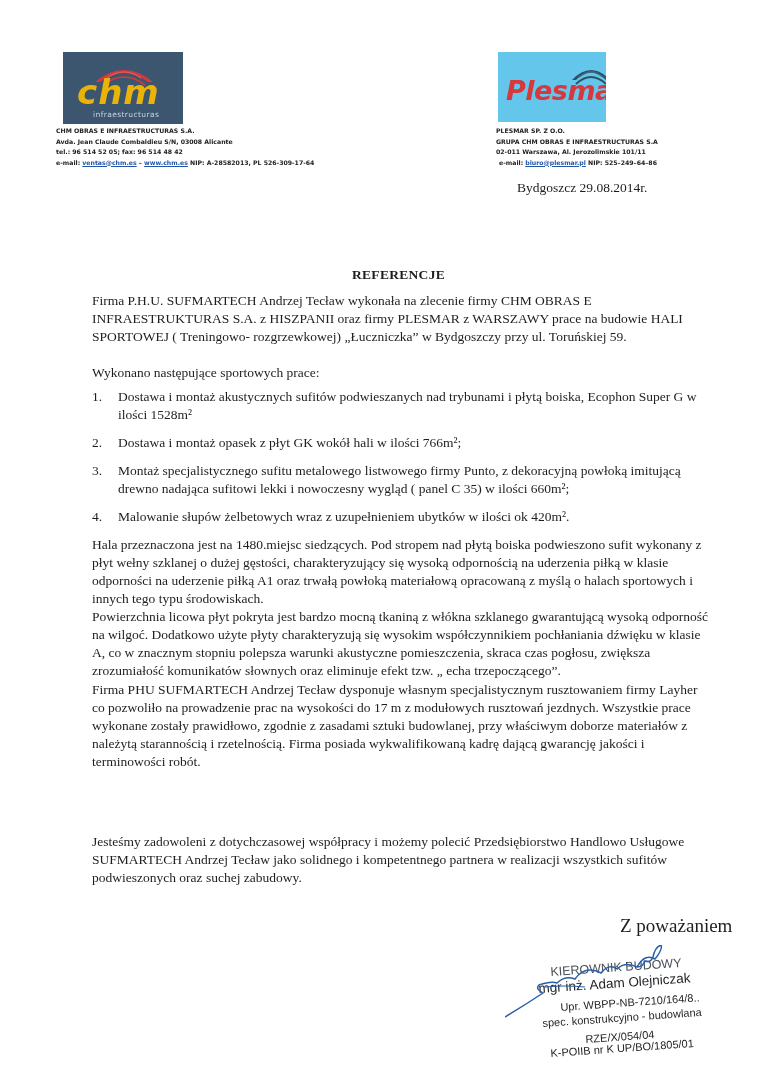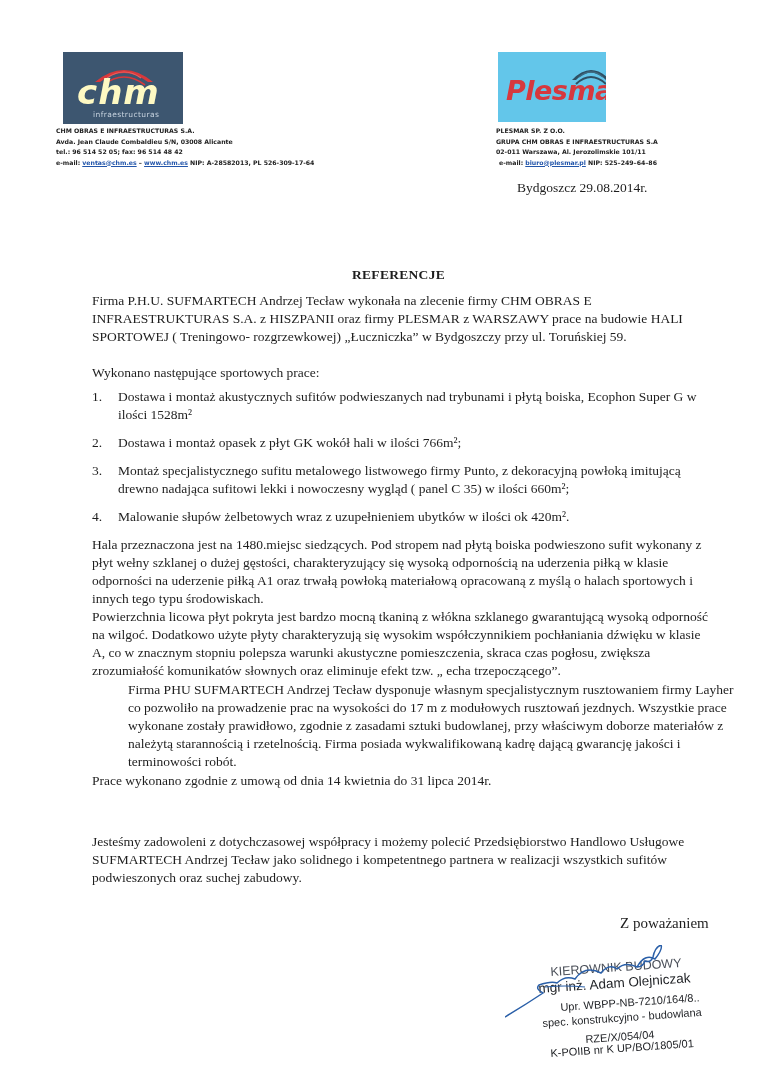--- a/index.html
+++ b/index.html
@@ -4,21 +4,21 @@
 <style>
   html, body { margin: 0; padding: 0; background: #ffffff; }
   body { width: 764px; height: 1080px; position: relative; overflow: hidden;
          font-family: "Liberation Serif", serif; color: #1e1e1e; }
   .abs { position: absolute; }
 
   
   .chm-logo { left: 63px; top: 52px; width: 120px; height: 72px; background: #3d5670; overflow: hidden; }
   .chm-logo .roof { position: absolute; left: 30px; top: 8px; width: 62px; height: 26px; }
   .chm-logo .wordmark { position: absolute; left: 14px; top: 20px; font-family: "DejaVu Sans", sans-serif;
-        font-weight: bold; font-style: italic; color: #fef9c3; font-size: 34px; letter-spacing: 1px; line-height: 40px; }
+        font-weight: bold; font-style: italic; color: #eab308; font-size: 34px; letter-spacing: 1px; line-height: 40px; }
   .chm-logo .sub { position: absolute; left: 30px; top: 58px; color: #c8d4e0; font-family: "DejaVu Sans", sans-serif;
         font-size: 7.5px; letter-spacing: 0.4px; }
 
   .plesmar-logo { left: 498px; top: 52px; width: 108px; height: 70px; background: #63c6ea; overflow: hidden; }
   .plesmar-logo .roof { position: absolute; left: 72px; top: 8px; width: 42px; height: 26px; }
   .plesmar-logo .wordmark { position: absolute; left: 8px; top: 22px; font-family: "DejaVu Sans", sans-serif;
         font-style: italic; color: #d6383e; font-size: 27px; font-weight: bold; line-height: 34px; letter-spacing: -0.5px; }
 
   .company-info { font-family: "DejaVu Sans", sans-serif; font-size: 6.2px; font-weight: bold; line-height: 10.5px; color: #222; }
   .company-info .line { white-space: nowrap; }
@@ -27,21 +27,21 @@
   .date { left: 517px; top: 180px; font-size: 13.5px; }
   .title { left: 352px; top: 267px; font-size: 13.5px; font-weight: bold; letter-spacing: 0.3px; }
 
   .para { left: 92px; width: 620px; font-size: 13.5px; line-height: 18px; }
   .para p { margin: 0; }
 
   .list { left: 92px; width: 630px; font-size: 13.5px; line-height: 18px; margin: 0; padding: 0; list-style: none; }
   .list li { position: relative; padding-left: 26px; }
   .list li .num { position: absolute; left: 0; top: 0; }
 
-  .closing { left: 620px; top: 915px; font-size: 15px; }
+  .closing { left: 620px; top: 915px; font-size: 19px; }
 
   .stamp { left: 505px; top: 945px; width: 240px; height: 120px; }
   .stamp .s-line { position: absolute; font-family: "Liberation Sans", sans-serif; color: #1e2024; transform-origin: left top; white-space: nowrap; }
   .signature { position: absolute; left: 0; top: 0; width: 240px; height: 80px; }
 </style>
 </head>
 <body>
 
 <div class="abs chm-logo">
   <svg class="roof" viewBox="0 0 62 26">
@@ -108,26 +108,25 @@
     <span class="num">4.</span>
     <span>Malowanie słupów żelbetowych wraz  z uzupełnieniem ubytków w ilości ok 420m².</span>
   </li>
 </ol>
 
 <div class="abs para" style="top:536px;">
   <p>Hala przeznaczona jest na 1480.miejsc siedzących. Pod stropem nad płytą boiska podwieszono sufit wykonany z płyt wełny szklanej o dużej gęstości, charakteryzujący się wysoką odpornością na uderzenia piłką w klasie odporności na uderzenie piłką A1 oraz trwałą powłoką materiałową opracowaną z myślą o halach sportowych i innych tego typu środowiskach.</p>
   <p>Powierzchnia licowa płyt pokryta jest bardzo mocną tkaniną z włókna szklanego gwarantującą wysoką odporność na wilgoć. Dodatkowo użyte płyty charakteryzują się wysokim współczynnikiem pochłaniania dźwięku w klasie A, co w znacznym stopniu polepsza warunki akustyczne pomieszczenia, skraca czas pogłosu, zwiększa zrozumiałość komunikatów słownych oraz eliminuje efekt tzw. „ echa trzepoczącego”.</p>
 </div>
 
-<div class="abs para" style="top:681px;margin-left:36px;">
+<div class="abs para" style="top:681px;">
   <p>Firma PHU SUFMARTECH Andrzej Tecław dysponuje własnym specjalistycznym rusztowaniem firmy Layher co pozwoliło na prowadzenie prac na wysokości do 17 m z modułowych rusztowań jezdnych. Wszystkie prace wykonane zostały prawidłowo, zgodnie z zasadami sztuki budowlanej, przy właściwym doborze materiałów  z należytą starannością i rzetelnością. Firma posiada wykwalifikowaną kadrę dającą gwarancję jakości i terminowości robót.</p>
 </div>
 
 <div class="abs para" style="top:772px;">
-  <p>Prace wykonano zgodnie z umową  od dnia 14 kwietnia do  31 lipca 2014r.</p>
 </div>
 
 <div class="abs para" style="top:833px;">
   <p>Jesteśmy zadowoleni z dotychczasowej współpracy i możemy polecić Przedsiębiorstwo Handlowo Usługowe SUFMARTECH Andrzej Tecław jako solidnego i kompetentnego partnera w realizacji wszystkich sufitów podwieszonych oraz suchej zabudowy.</p>
 </div>
 
 <div class="abs closing">Z poważaniem</div>
 
 <div class="abs stamp">
   <div class="s-line" style="left:45px; top:20px; font-size:12.5px; color:#4a4f58; transform:rotate(-4deg);">KIEROWNIK BUDOWY</div>

